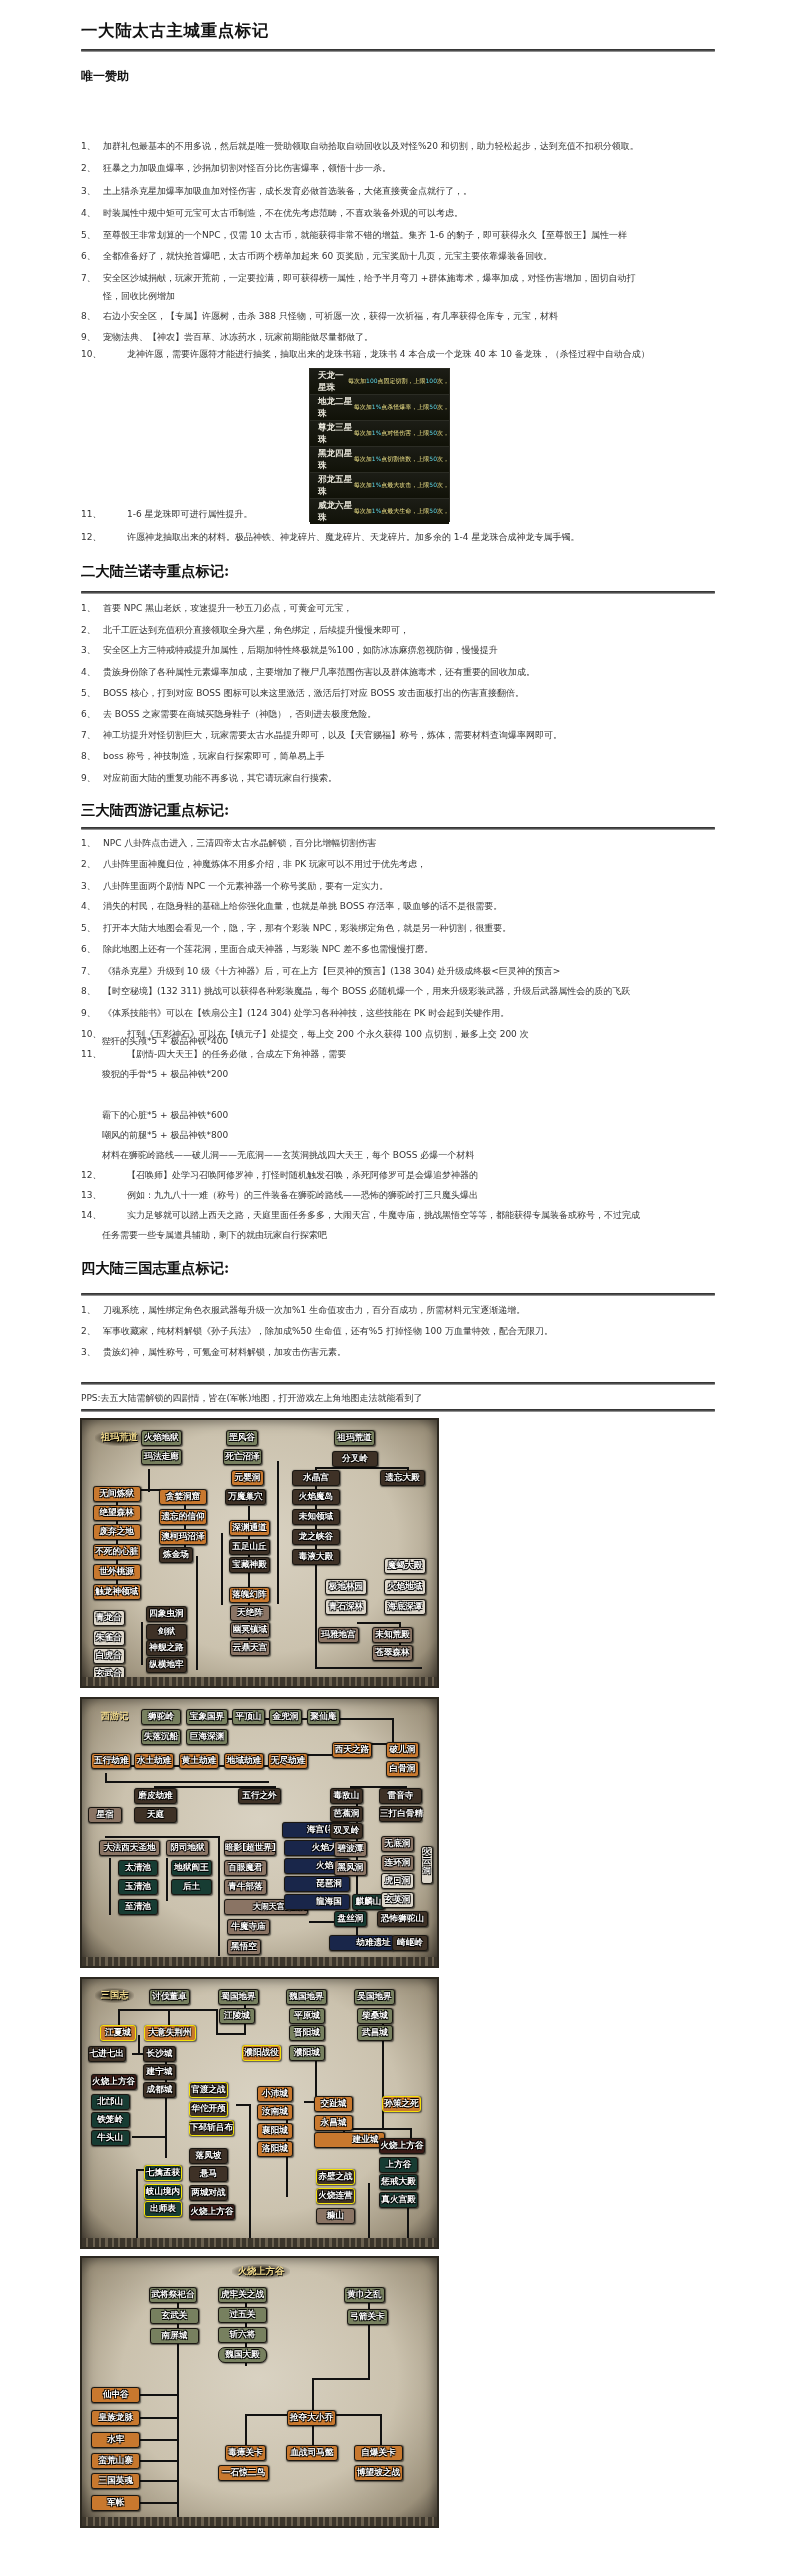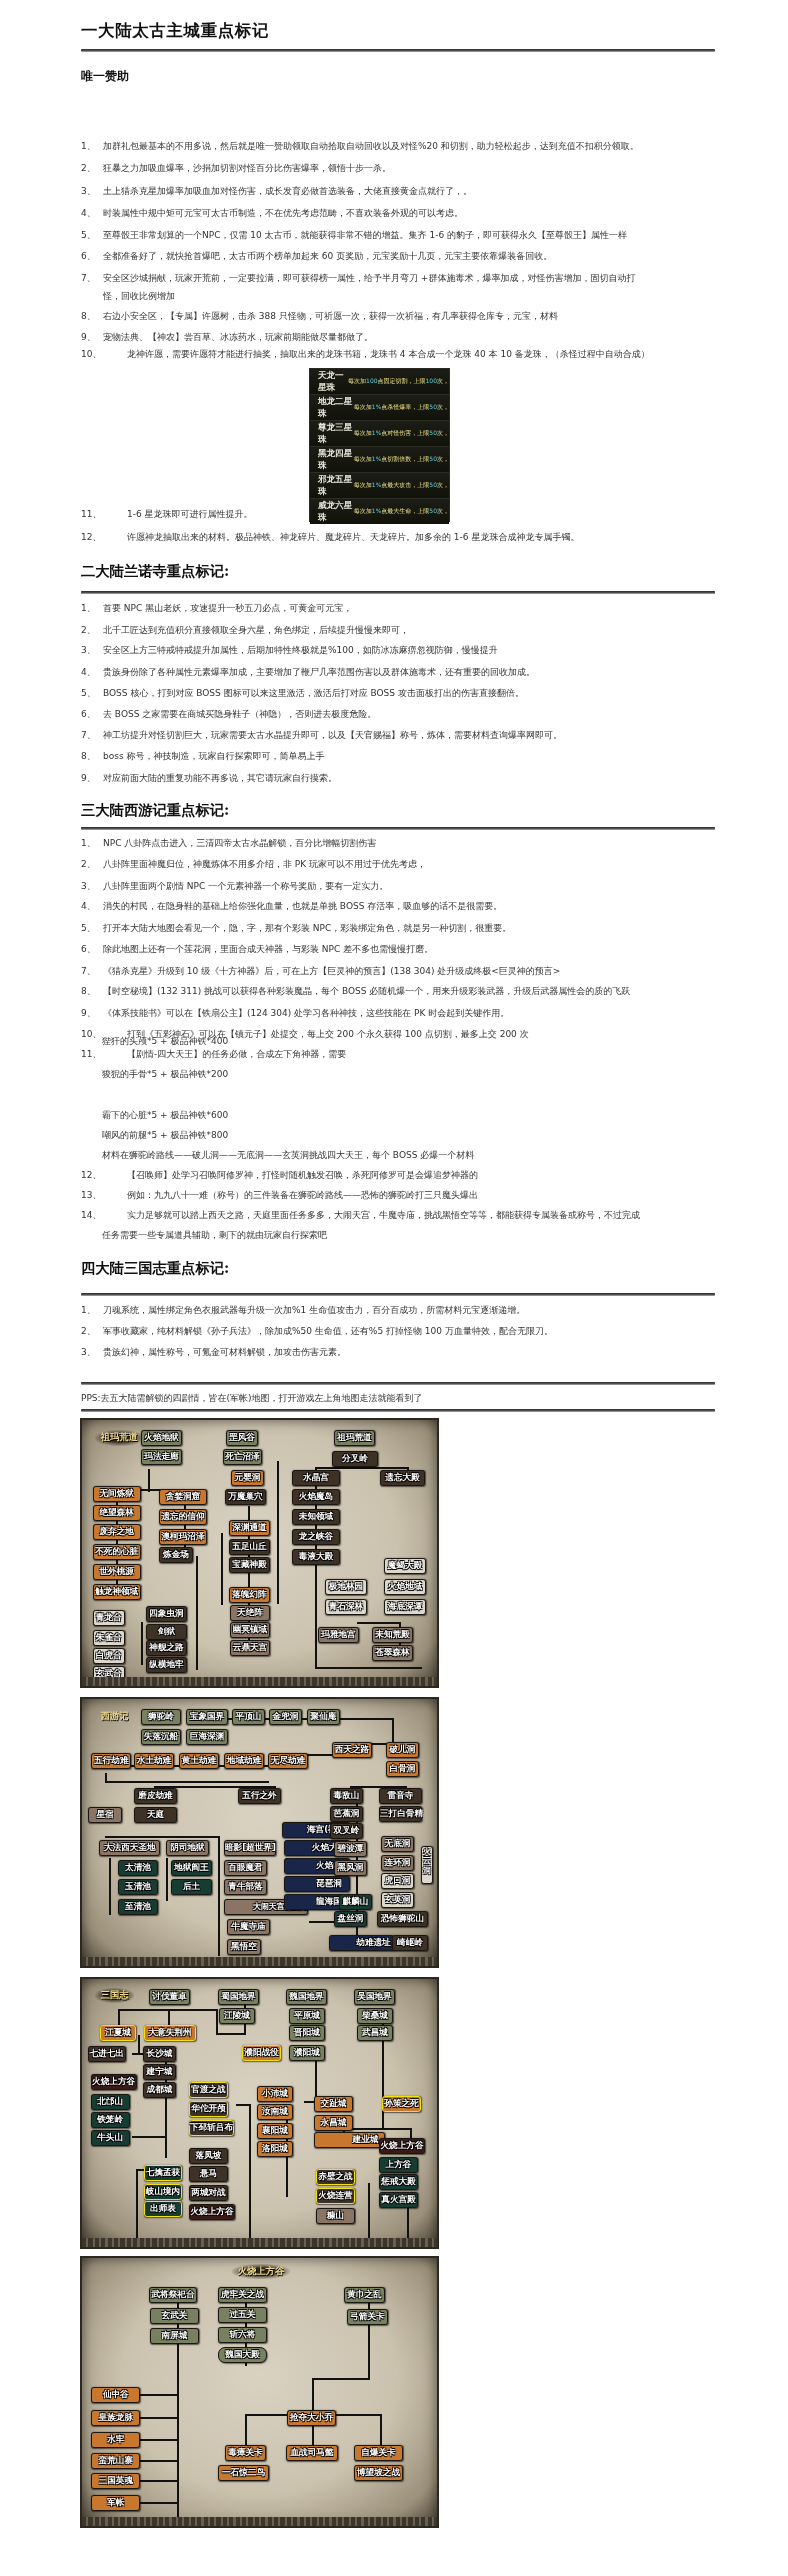--- a/index.html
+++ b/index.html
@@ -79,21 +79,21 @@
   <div class="pearl-row">
       <span class="pearl-name">邪龙五星珠</span>
       <span class="pearl-desc"><span>每次加</span><span class="cy">1%</span><span>点最大攻击，上限</span><span class="cy">50</span><span>次，</span></span>
     </div>
   <div class="pearl-row" style="border-bottom:none;">
       <span class="pearl-name">威龙六星珠</span>
       <span class="pearl-desc"><span>每次加</span><span class="cy">1%</span><span>点最大生命，上限</span><span class="cy">50</span><span>次，</span></span>
     </div>
 </div>
 <div class="p" style="position:absolute;left:81px;top:508px;"><span class="num" style="display:inline-block;width:46px;">11、</span><span>1-6 星龙珠即可进行属性提升。</span></div>
-<div class="col p wide" style="top:531px;"><span class="num">12、</span><span>许愿神龙抽取出来的材料。极品神铁、神龙碎片、魔龙碎片、天龙碎片。加多余的 1-6 星龙珠合成神龙专属手镯。</span></div>
+<div class="col p wide" style="top:531px;"><span class="num">12、</span><span>许愿神龙抽取出来的材料。极品神铁、神龙碎片、魔龙碎片、天龙碎片。加多余的 1-4 星龙珠合成神龙专属手镯。</span></div>
 
 <div class="col" style="top:562px;">
   <div class="h2">二大陆兰诺寺重点标记:</div>
 </div>
 <div class="col rule" style="top:591px;"></div>
 <div class="col p narrow" style="top:602px;"><span class="num">1、</span><span>首要 NPC 黑山老妖，攻速提升一秒五刀必点，可黄金可元宝，</span></div>
 <div class="col p narrow" style="top:624px;"><span class="num">2、</span><span>北千工匠达到充值积分直接领取全身六星，角色绑定，后续提升慢慢来即可，</span></div>
 <div class="col p narrow" style="top:644px;"><span class="num">3、</span><span>安全区上方三特戒特戒提升加属性，后期加特性终极就是%100，如防冰冻麻痹忽视防御，慢慢提升</span></div>
 <div class="col p narrow" style="top:666px;"><span class="num">4、</span><span>贵族身份除了各种属性元素爆率加成，主要增加了鞭尸几率范围伤害以及群体施毒术，还有重要的回收加成。</span></div>
 <div class="col p narrow" style="top:687px;"><span class="num">5、</span><span>BOSS 核心，打到对应 BOSS 图标可以来这里激活，激活后打对应 BOSS 攻击面板打出的伤害直接翻倍。</span></div>
@@ -265,21 +265,21 @@
   <div class="node l" style="left:339px;top:147px;width:10px;height:36px;line-height:9.3px;white-space:normal;font-size:7.9px;">火云洞</div>
   <div class="node b" style="left:252px;top:161px;width:31px;">黑风洞</div>
   <div class="node t" style="left:36px;top:180px;width:38px;">玉清池</div>
   <div class="node t" style="left:89px;top:180px;width:39px;">后土</div>
   <div class="node b" style="left:142px;top:180px;width:41px;">青牛部落</div>
   <div class="node n" style="left:202px;top:177px;width:40px;">琵琶洞</div>
   <div class="node l" style="left:299px;top:174px;width:31px;">虎口洞</div>
   <div class="node t" style="left:36px;top:200px;width:38px;">至清池</div>
   <div class="node b" style="left:142px;top:200px;width:54px;font-size:7.9px;padding-left:28px;">大闹天宫[任务]</div>
   <div class="node n" style="left:202px;top:195px;width:40px;">龍海国</div>
-  <div class="node t" style="left:257px;top:195px;width:31px;">麒麟山</div>
+  <div class="node t" style="left:270px;top:195px;width:31px;">麒麟山</div>
   <div class="node l" style="left:299px;top:193px;width:31px;">玄英洞</div>
   <div class="node b" style="left:145px;top:220px;width:41px;">牛魔寺庙</div>
   <div class="node t" style="left:252px;top:212px;width:31px;">盘丝洞</div>
   <div class="node d" style="left:295px;top:212px;width:49px;">恐怖狮驼山</div>
   <div class="node b" style="left:145px;top:240px;width:32px;">黑悟空</div>
   <div class="node n" style="left:247px;top:236px;width:39px;">劫难遗址</div>
   <div class="node d" style="left:310px;top:236px;width:34px;">崎岖岭</div>
 </div>
 
 <div class="map" style="top:1977px;height:268px;">

